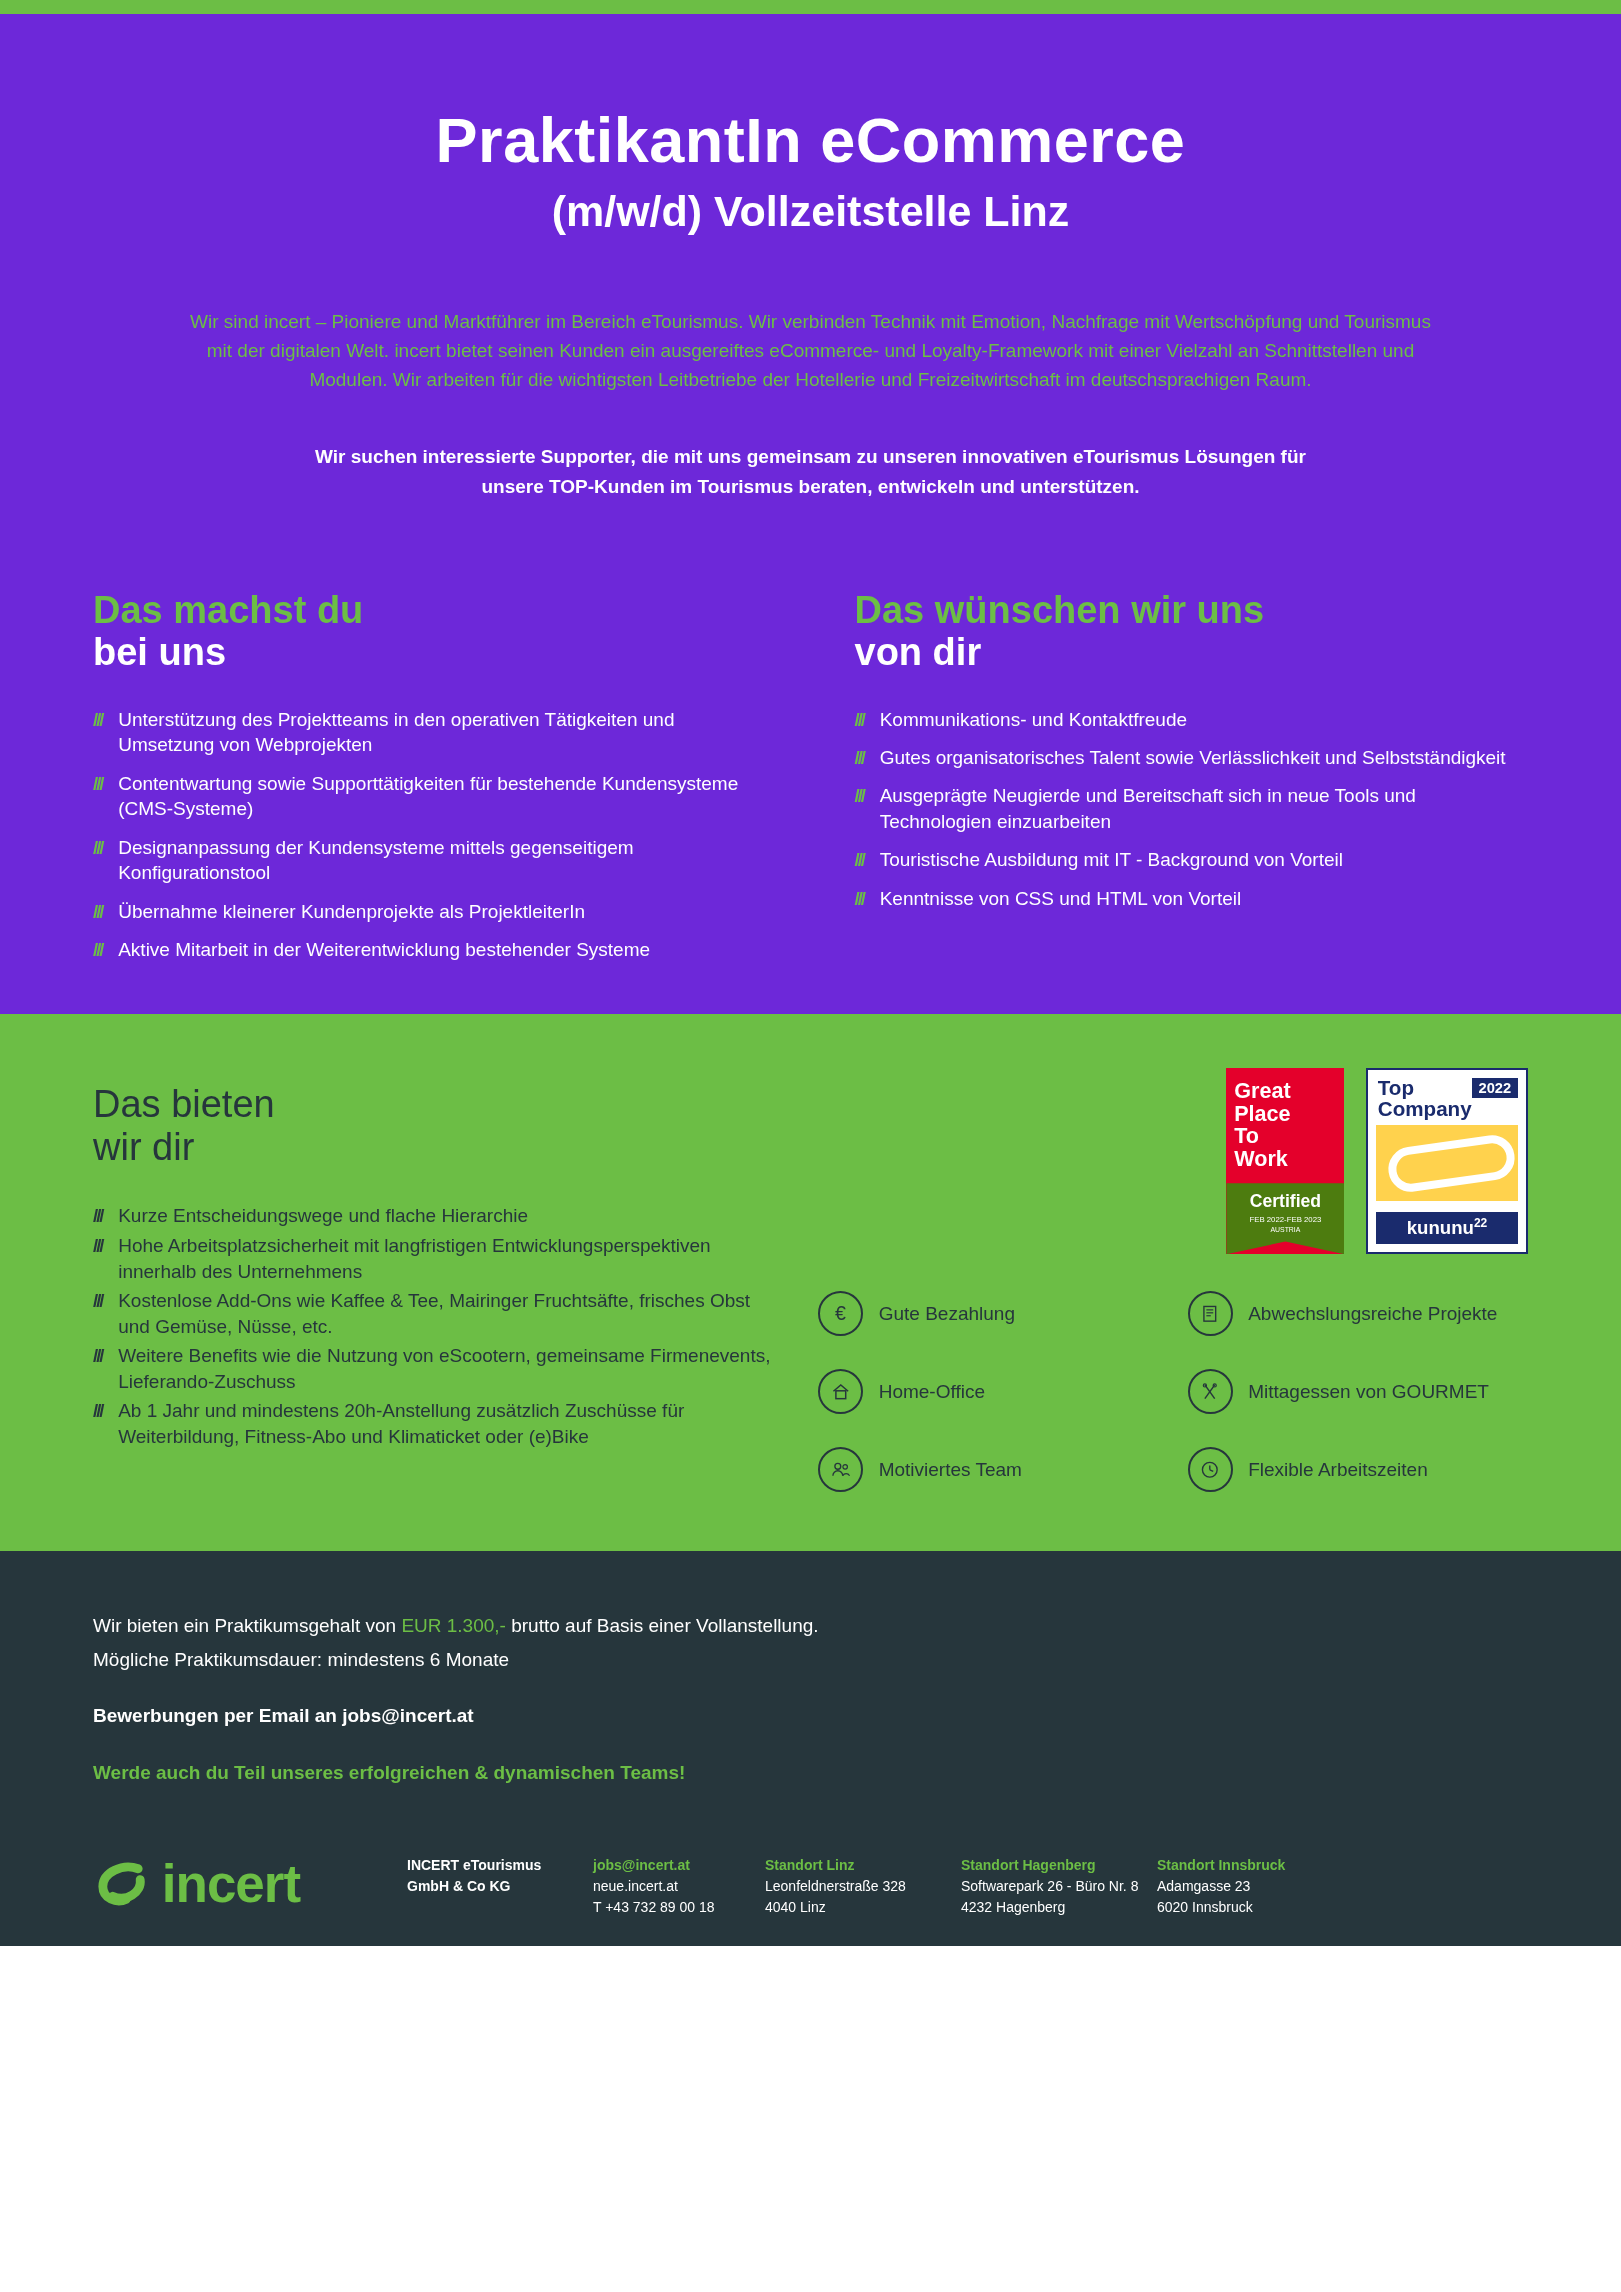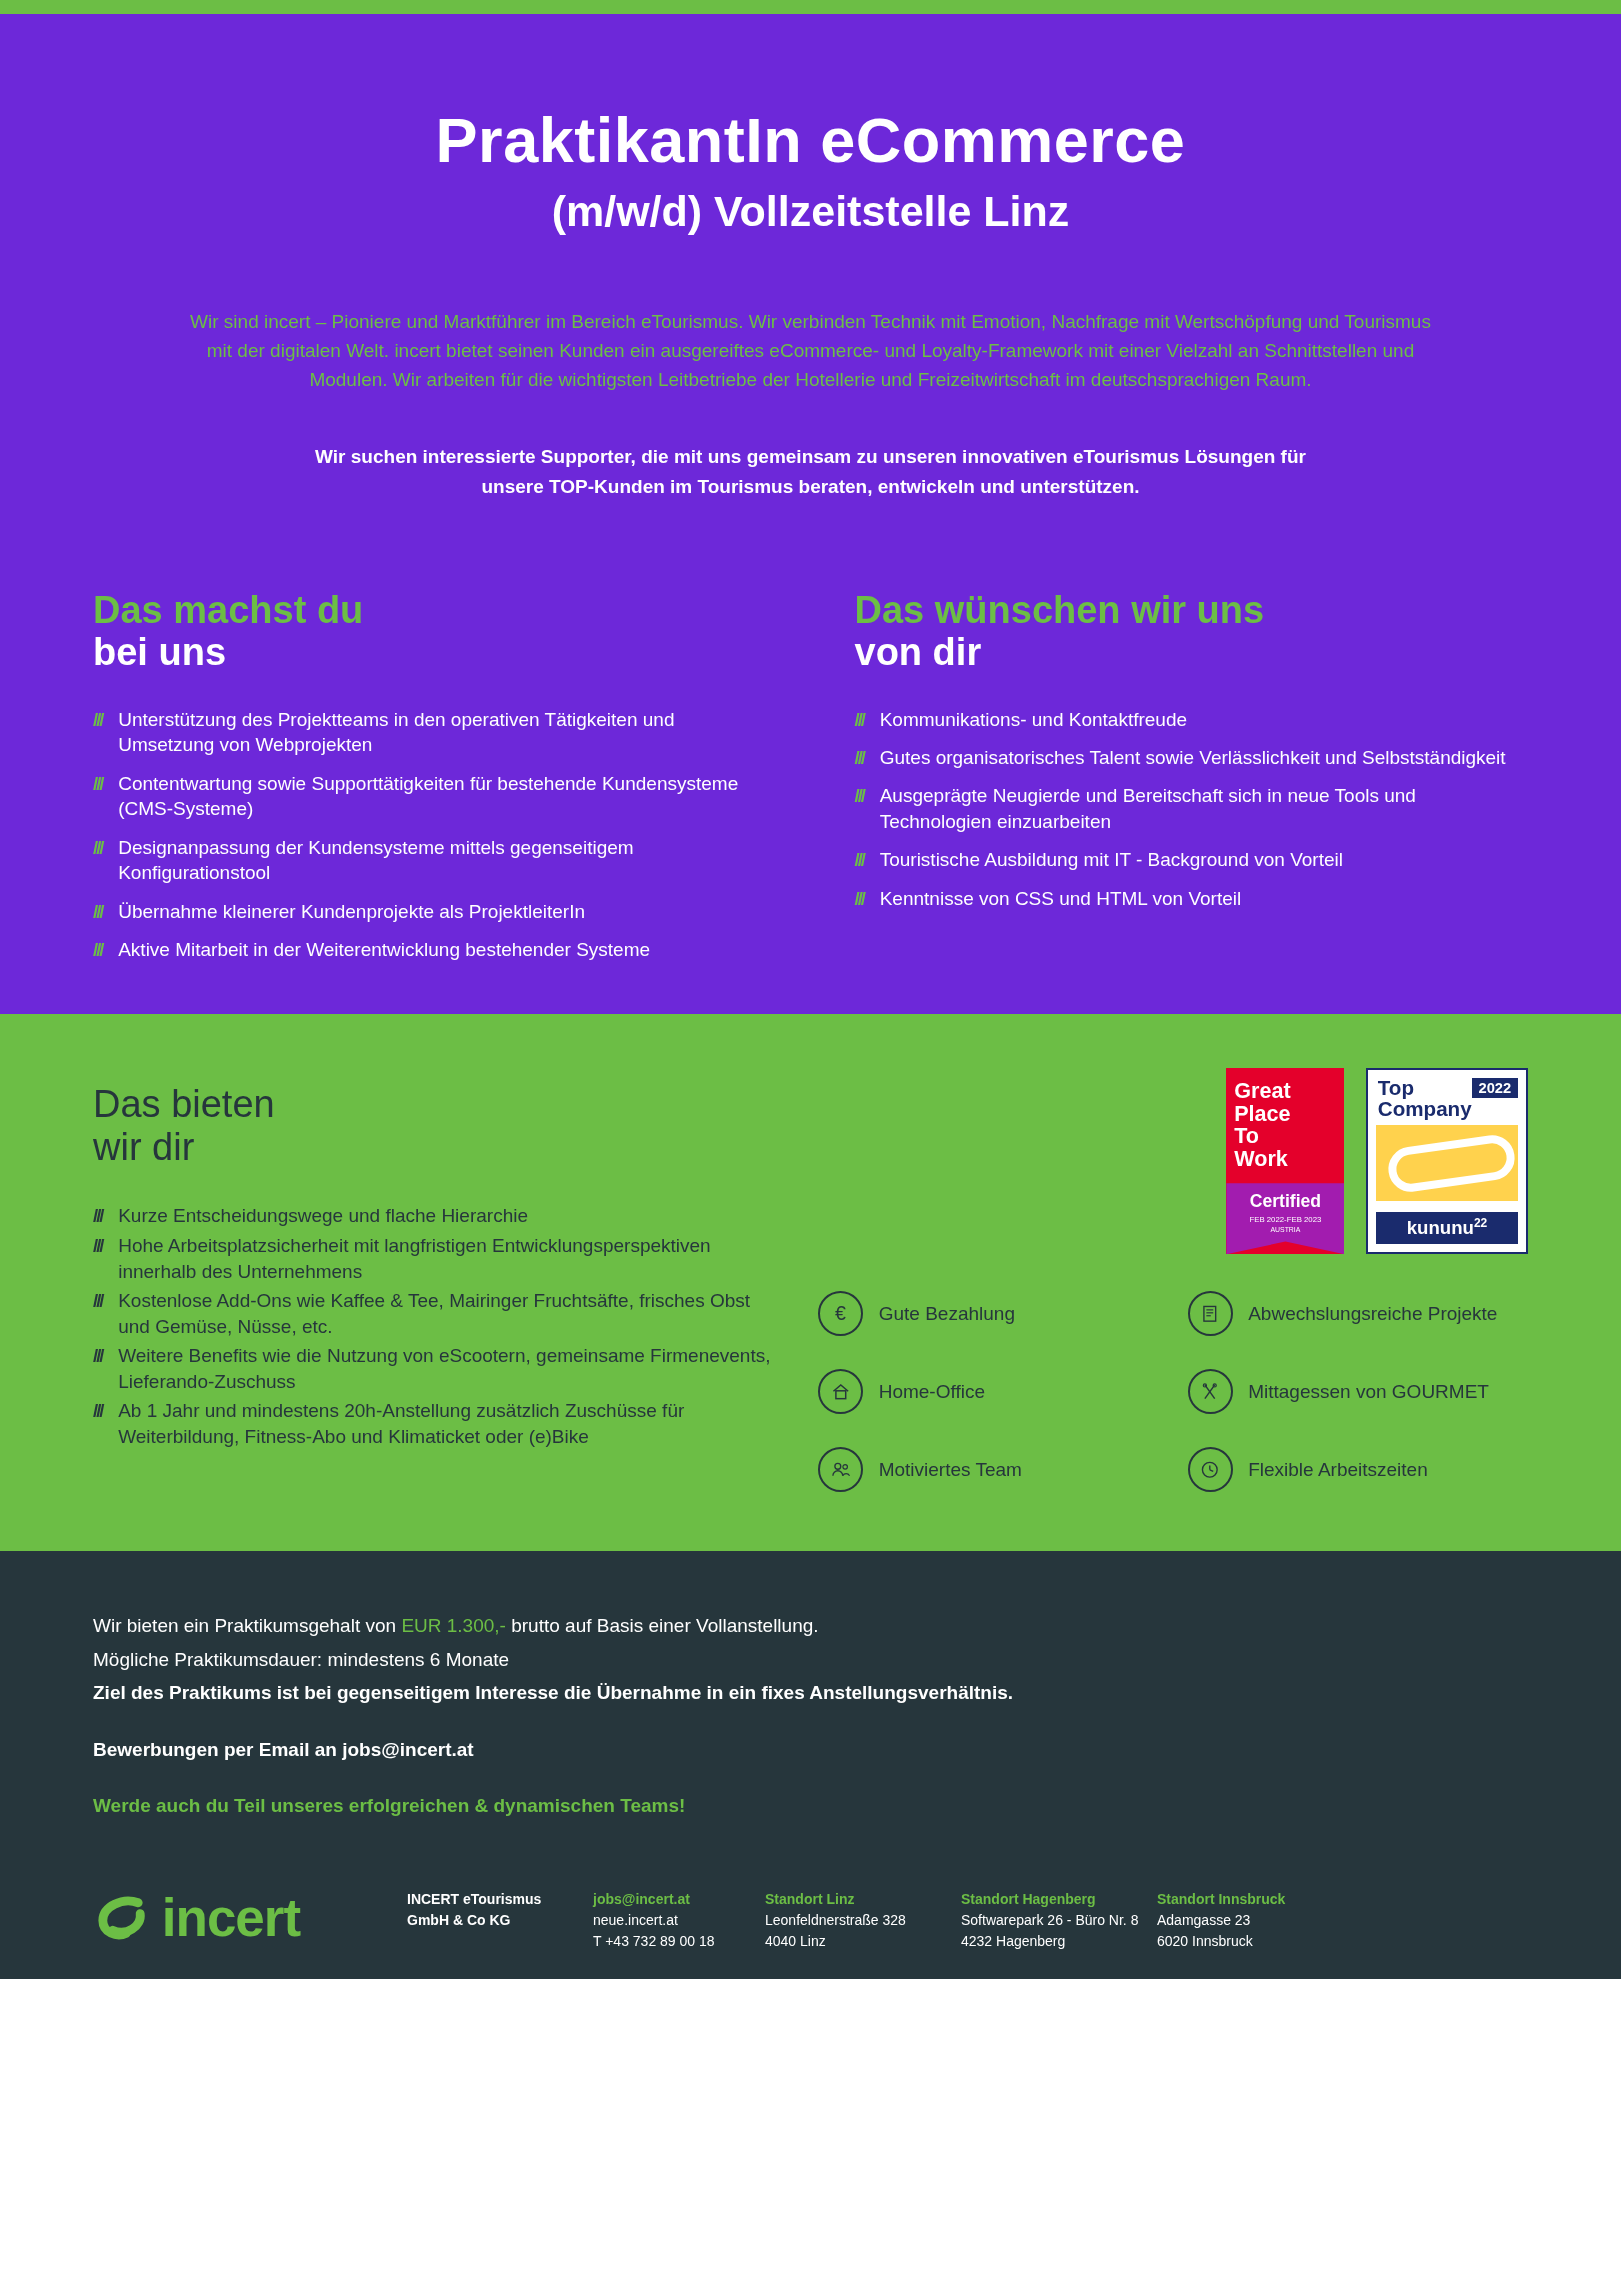--- a/index.html
+++ b/index.html
@@ -156,21 +156,21 @@
     font-weight: bold;
   }
   .badge-gptw .top-txt {
     padding: 11.8px 7.8px 0 7.8px;
     font-size: 21.6px;
     line-height: 1.05;
     text-align: left;
   }
   .badge-gptw .cert-band {
     position: absolute; left: 0; right: 0; bottom: 0;
-    background: #a21caf;
+    background: #4d7c0f;
     height: 71px;
     clip-path: polygon(0 0, 100% 0, 100% 100%, 50% 82%, 0 100%);
     padding-top: 7.8px;
   }
   .badge-gptw .cert-band .c1 { font-size: 17.6px; }
   .badge-gptw .cert-band .c2 { font-size: 7.8px; font-weight: normal; margin-top: 2.9px; }
   .badge-gptw .cert-band .c3 { font-size: 6.9px; font-weight: normal; margin-top: 2px; }
 
   .badge-kununu {
     width: 162px; height: 186px;
@@ -440,21 +440,20 @@
           </div>
           <div class="perk-label">Flexible Arbeitszeiten</div>
         </div>
       </div>
     </div>
   </div>
 
   <div class="bottom">
     <p><span>Wir bieten ein Praktikumsgehalt von </span><span class="acc">EUR 1.300,-</span><span> brutto auf Basis einer Vollanstellung.</span></p>
     <p>Mögliche Praktikumsdauer: mindestens 6 Monate</p>
-    <p class="b">Ziel des Praktikums ist bei gegenseitigem Interesse die Übernahme in ein fixes Anstellungsverhältnis.</p>
     <p class="mail">Bewerbungen per Email an jobs@incert.at</p>
     <p class="cta">Werde auch du Teil unseres erfolgreichen &amp; dynamischen Teams!</p>
 
     <div class="footer">
       <div class="logo-wrap">
         <div class="logo-mark">
           <svg width="57" height="57" viewBox="0 0 58 58" aria-hidden="true">
             <path d="M46 14 C30 8, 10 18, 10 32 C10 44, 24 50, 34 45" fill="none" stroke="#6cbe45" stroke-width="9" stroke-linecap="round"></path>
             <path d="M20 42 C34 48, 50 38, 48 25" fill="none" stroke="#6cbe45" stroke-width="9" stroke-linecap="round"></path>
           </svg>

